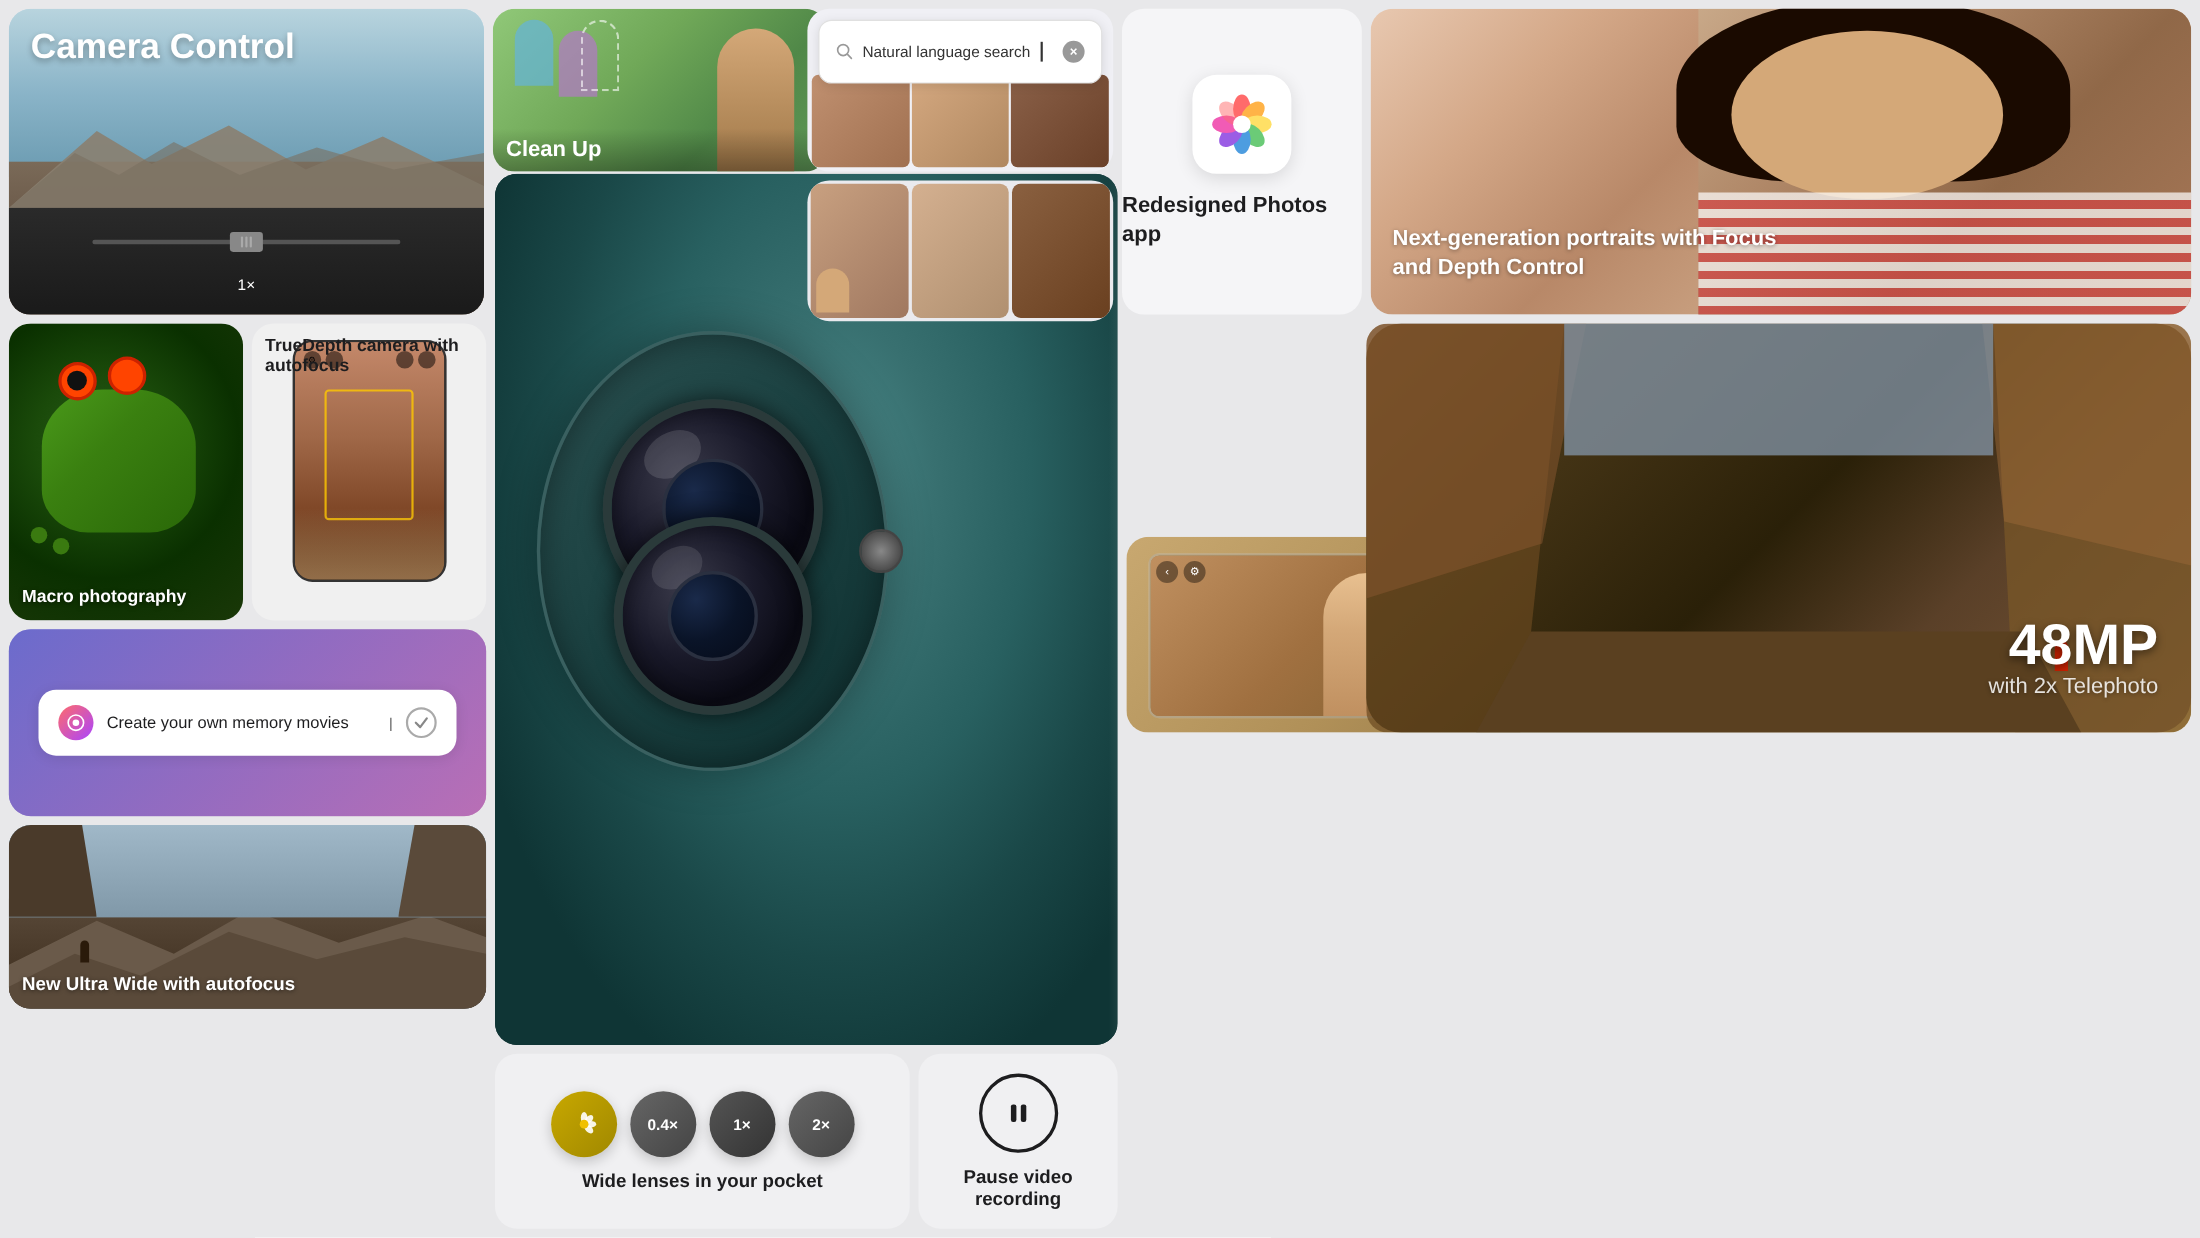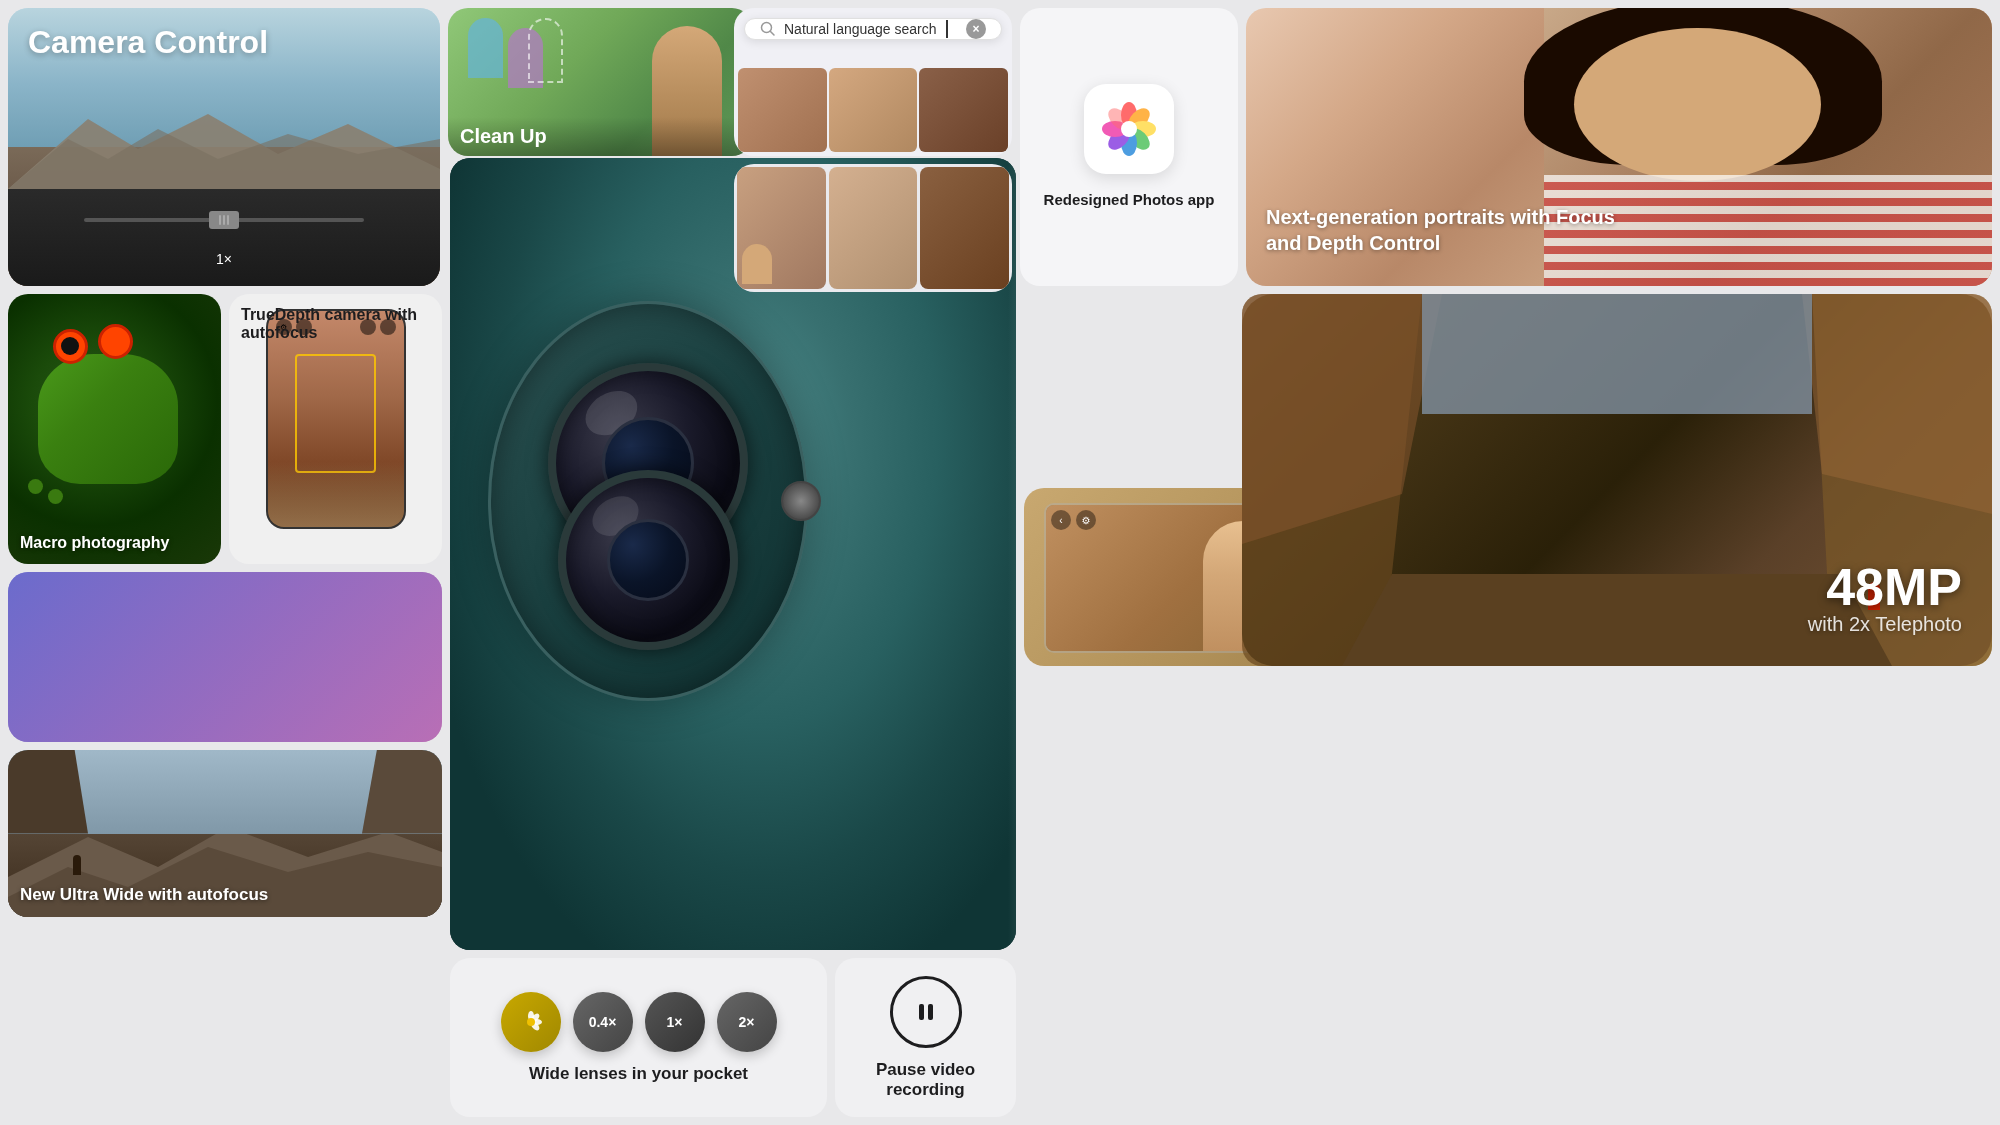--- a/index.html
+++ b/index.html
@@ -45,21 +45,21 @@
       height: 100%;
       background: radial-gradient(ellipse at 60% 40%, #3a7a7a 0%, #2a6060 25%, #1a4848 50%, #0f3535 70%, #0a2828 100%);
     }
 
     
     .search-bar {
       background: white;
       border-radius: 12px;
       display: flex;
       align-items: center;
-      padding: 0 15px;
+      padding: 18px 15px;
       box-shadow: 0 2px 10px rgba(0,0,0,0.1);
       gap: 8px;
     }
 
     .search-cursor {
       display: inline-block;
       width: 2px;
       height: 18px;
       background: #333;
       vertical-align: middle;
@@ -181,21 +181,21 @@
         <ellipse cx="30" cy="16" rx="8" ry="13" fill="#FFB347" transform="rotate(45,30,30)"></ellipse>
         <ellipse cx="30" cy="16" rx="8" ry="13" fill="#FFE066" transform="rotate(90,30,30)"></ellipse>
         <ellipse cx="30" cy="16" rx="8" ry="13" fill="#6BCB77" transform="rotate(135,30,30)"></ellipse>
         <ellipse cx="30" cy="16" rx="8" ry="13" fill="#4D9DE0" transform="rotate(180,30,30)"></ellipse>
         <ellipse cx="30" cy="16" rx="8" ry="13" fill="#9B5DE5" transform="rotate(225,30,30)"></ellipse>
         <ellipse cx="30" cy="16" rx="8" ry="13" fill="#F15BB5" transform="rotate(270,30,30)"></ellipse>
         <ellipse cx="30" cy="16" rx="8" ry="13" fill="#FF6B6B" transform="rotate(315,30,30)" opacity="0.5"></ellipse>
         <circle cx="30" cy="30" r="8" fill="white"></circle>
       </svg>
     </div>
-    <div style="text-align:left;font-size:15px;font-weight:700;color:#1d1d1f;line-height:1.3;">Redesigned Photos app</div>
+    <div style="text-align:left;font-size:20px;font-weight:700;color:#1d1d1f;line-height:1.3;">Redesigned Photos app</div>
   </div>
 
   <div class="tile" style="left:1246px; top:8px; width:746px; height:278px;">
     <div class="portrait-bg" style="background:linear-gradient(135deg,#e8c8b0 0%,#d4a888 20%,#b88868 40%,#d4b090 70%,#e8c8a8 100%);">
 
       <div style="position:absolute;top:0;right:0;bottom:0;width:60%;background:linear-gradient(135deg,#c8a888 0%,#b08868 30%,#906848 60%,#a87858 100%);">
 
         <div style="position:absolute;top:-10px;left:-20px;width:80%;height:60%;background:#1a0a00;border-radius:50% 50% 30% 30%;"></div>
 
         <div style="position:absolute;top:20px;left:30px;width:55%;height:55%;background:#d4a878;border-radius:50%;"></div>
@@ -248,20 +248,39 @@
         </div>
 
         <div style="position:absolute;bottom:0;left:0;right:0;height:30%;background:linear-gradient(transparent,rgba(180,140,100,0.6));"></div>
       </div>
     </div>
     <div style="position:absolute;top:12px;left:12px;right:12px;font-size:16px;font-weight:700;color:#1d1d1f;text-align:left;">TrueDepth camera with autofocus</div>
   </div>
 
   <div class="tile" style="left:8px; top:572px; width:434px; height:170px; background:linear-gradient(135deg,#8888dd 0%,#aa88cc 50%,#cc99bb 100%);">
     <div style="position:absolute;top:0;left:0;right:0;bottom:0;background:linear-gradient(135deg,rgba(100,100,200,0.8) 0%,rgba(180,100,180,0.8) 100%);"></div>
+    <div style="position:absolute;top:50%;left:50%;transform:translate(-50%,-50%);width:90%;max-width:380px;">
+      <div class="memory-input" style="background:white;border-radius:16px;display:flex;align-items:center;padding:14px 18px;gap:12px;">
+
+        <div style="width:32px;height:32px;border-radius:50%;background:linear-gradient(135deg,#ff6b6b,#aa44ff);flex-shrink:0;display:flex;align-items:center;justify-content:center;">
+          <svg width="18" height="18" viewBox="0 0 18 18">
+            <circle cx="9" cy="9" r="7" fill="none" stroke="white" stroke-width="1.5"></circle>
+            <circle cx="9" cy="9" r="3" fill="white"></circle>
+          </svg>
+        </div>
+        <span style="font-size:15px;color:#1d1d1f;flex:1;">Create your own memory movies</span>
+        <span style="font-size:13px;color:#555;">|</span>
+
+        <div style="width:28px;height:28px;border-radius:50%;border:2px solid #aaa;display:flex;align-items:center;justify-content:center;">
+          <svg width="14" height="14" viewBox="0 0 14 14">
+            <polyline points="2,7 6,11 12,3" stroke="#888" stroke-width="2" fill="none" stroke-linecap="round" stroke-linejoin="round"></polyline>
+          </svg>
+        </div>
+      </div>
+    </div>
   </div>
 
   <div class="tile" style="left:8px; top:750px; width:434px; height:167px;">
     <div style="width:100%;height:100%;background:linear-gradient(135deg,#4a6a7a 0%,#3a5a6a 30%,#2a4a5a 60%,#1a3a4a 100%);position:relative;">
 
       <div style="position:absolute;bottom:0;left:0;right:0;height:60%;background:linear-gradient(180deg,#5a4a3a 0%,#4a3a2a 50%,#3a2a1a 100%);">
         <svg width="434" height="100" viewBox="0 0 434 100" style="position:absolute;top:0;">
           <polygon points="0,60 80,20 150,50 220,10 300,40 380,15 434,35 434,100 0,100" fill="#6a5a4a"></polygon>
           <polygon points="0,80 60,50 120,70 200,30 280,55 360,35 434,50 434,100 0,100" fill="#5a4a3a"></polygon>
         </svg>

